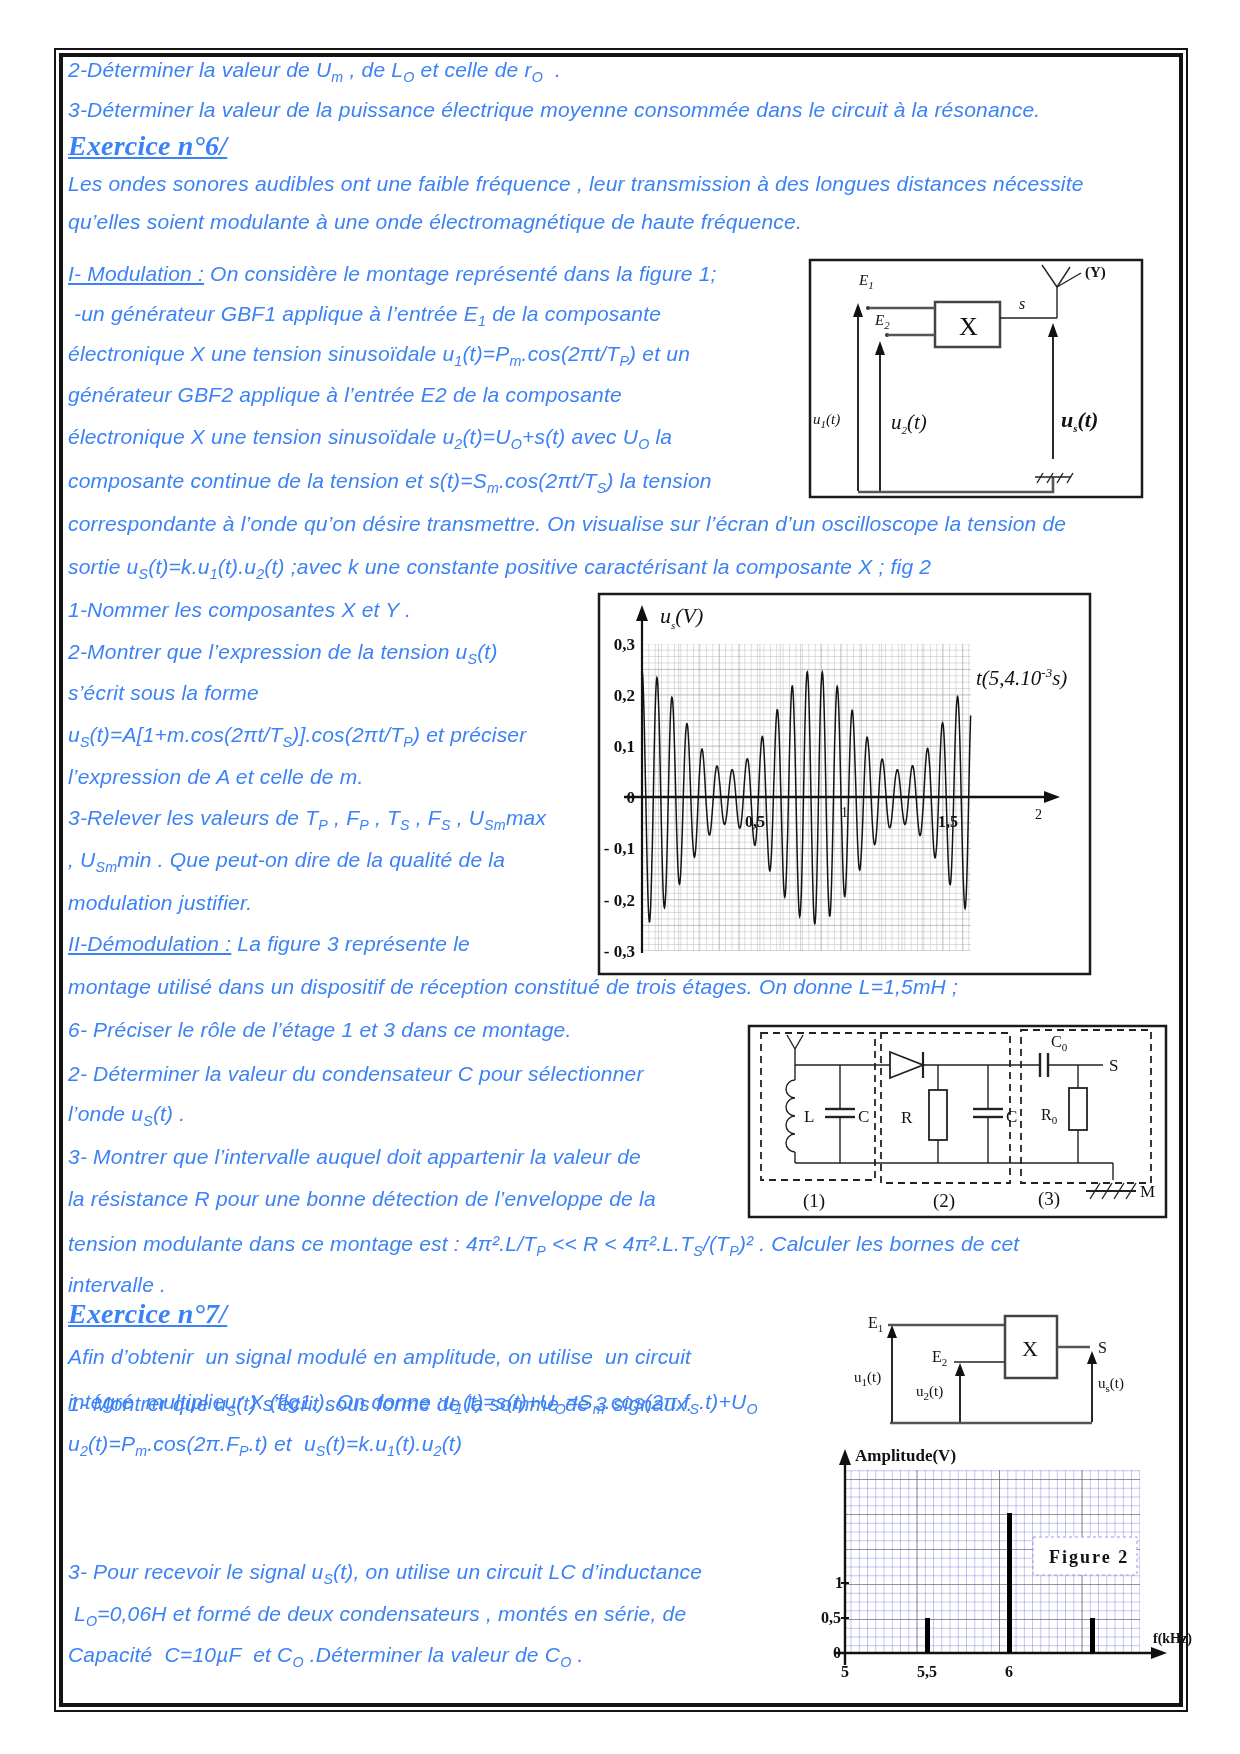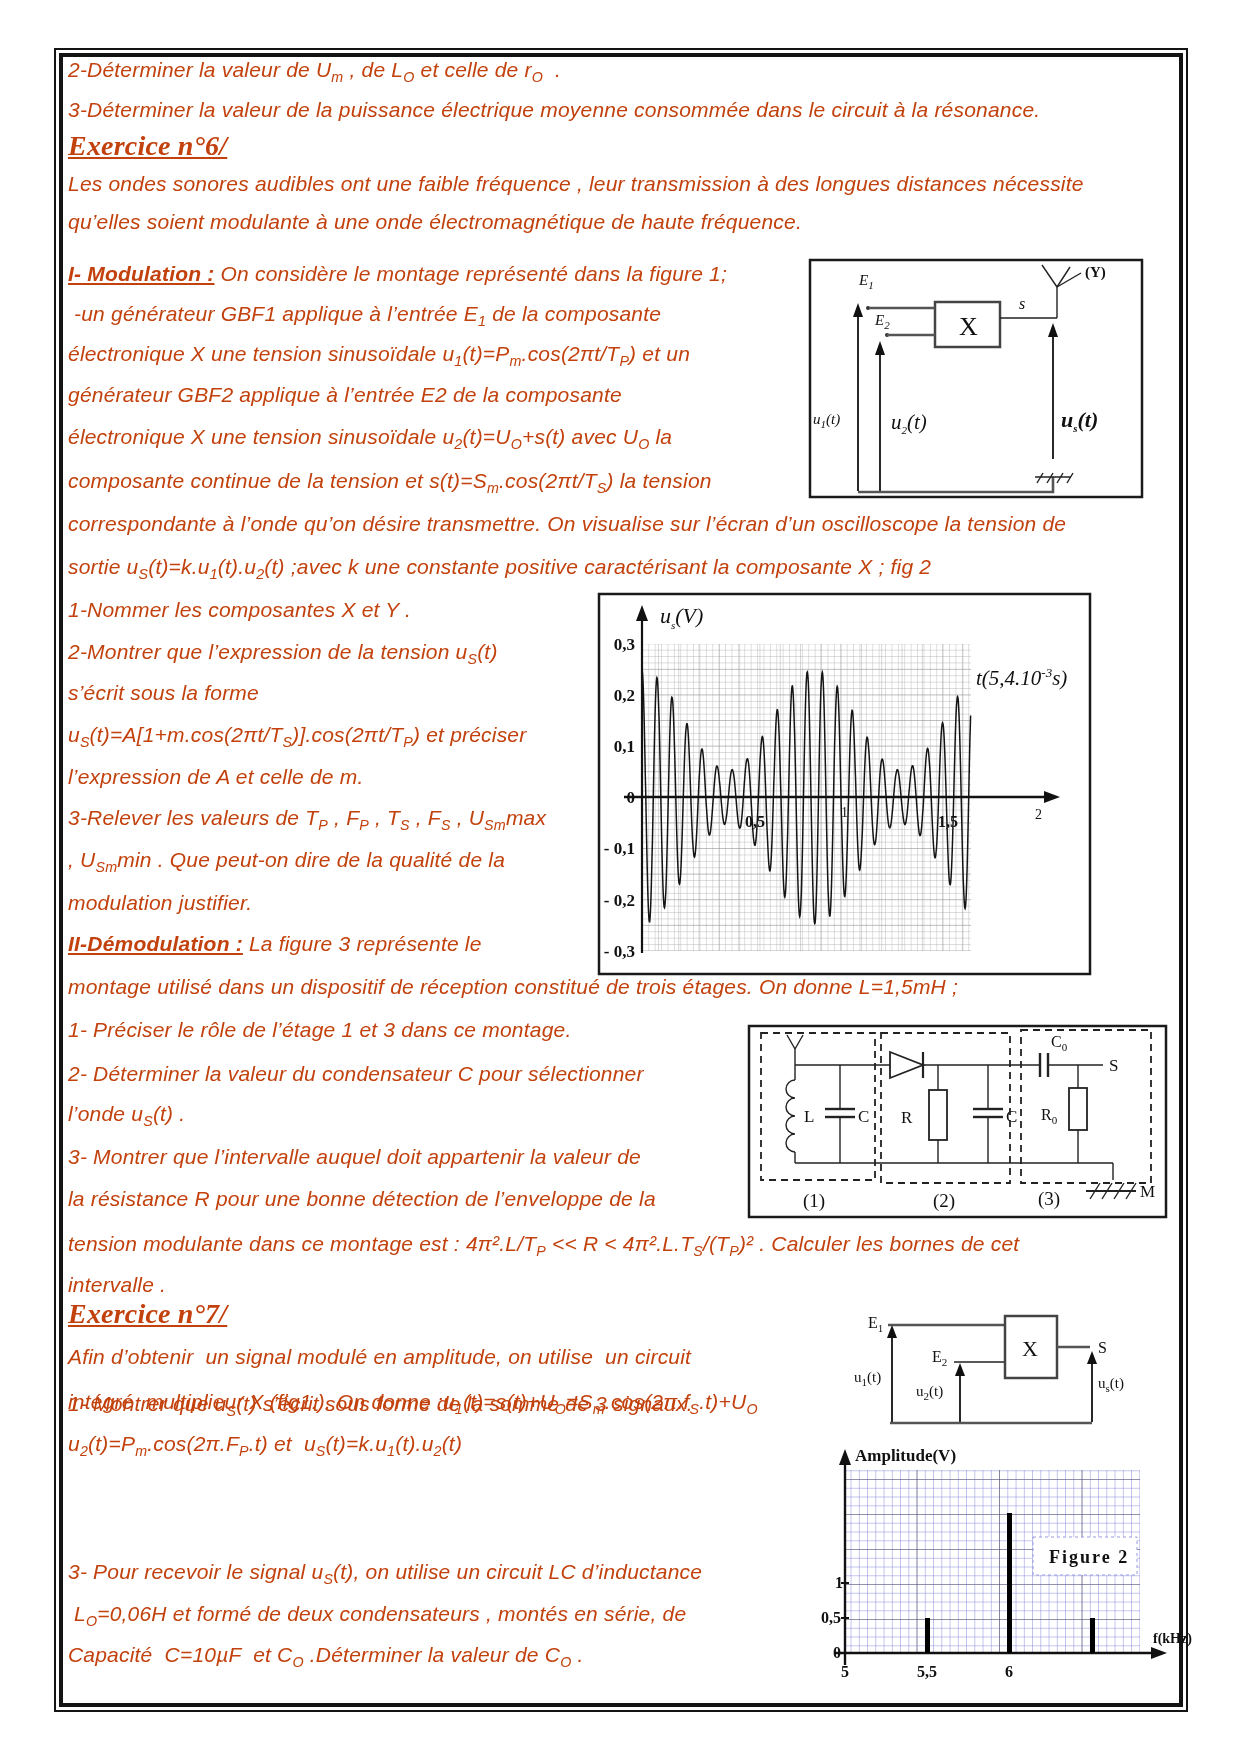--- a/index.html
+++ b/index.html
@@ -2,25 +2,25 @@
 <html><head>
 <meta charset="utf-8">
 <style>
   html,body{margin:0;padding:0;background:#fff;}
   .page{position:relative;width:1240px;height:1754px;background:#fff;overflow:hidden;
         font-family:"Liberation Sans",sans-serif;color:#0b0b0b;}
   .frame-outer{position:absolute;left:54px;top:48px;width:1130px;height:1660px;
         border:2px solid #141414;}
   .frame-inner{position:absolute;left:3px;top:3px;right:3px;bottom:3px;border:4px solid #141414;}
   .ln{position:absolute;left:68px;font-style:italic;font-size:21px;line-height:28px;
-      white-space:pre;letter-spacing:.2px;color:#c2410c;}
+      white-space:pre;letter-spacing:.2px;color:#3b82f6;}
   .ln sub{font-size:68%;}
   .head-serif{font-family:"Liberation Serif",serif;font-weight:bold;font-size:28px;
       text-decoration:underline;}
-  .head-inline{font-weight:bold;text-decoration:underline;}
+  .head-inline{font-weight:normal;text-decoration:underline;}
   svg{position:absolute;overflow:visible;}
   svg text{font-family:"Liberation Serif",serif;fill:#111;}
   .sub{font-size:11px;}
   .fig-border{fill:#fff;stroke:#1a1a1a;stroke-width:2.5;}
   .wire{stroke:#555;stroke-width:2.6;fill:none;}
   .wire-thin{stroke:#222;stroke-width:1.4;fill:none;}
   .arrow{stroke:#111;stroke-width:1.8;fill:none;}
   .ah{fill:#111;stroke:none;}
   .dashedbox{fill:none;stroke:#222;stroke-width:1.8;stroke-dasharray:7 5;}
   .serifital{font-style:italic;}
@@ -49,21 +49,21 @@
   <div class="ln" style="top:596px">1-Nommer les composantes X et Y .</div>
   <div class="ln" style="top:638px">2-Montrer que l’expression de la tension u<sub>S</sub>(t)</div>
   <div class="ln" style="top:679px">s’écrit sous la forme</div>
   <div class="ln" style="top:721px">u<sub>S</sub>(t)=A[1+m.cos(2πt/T<sub>S</sub>)].cos(2πt/T<sub>P</sub>) et préciser</div>
   <div class="ln" style="top:763px">l’expression de A et celle de m.</div>
   <div class="ln" style="top:804px">3-Relever les valeurs de T<sub>P</sub> , F<sub>P</sub> , T<sub>S</sub> , F<sub>S</sub> , U<sub>Sm</sub>max</div>
   <div class="ln" style="top:846px">, U<sub>Sm</sub>min . Que peut-on dire de la qualité de la</div>
   <div class="ln" style="top:889px">modulation justifier.</div>
   <div class="ln" style="top:930px"><span class="head-inline">II-Démodulation :</span><span> La figure 3 représente le</span></div>
   <div class="ln" style="top:973px">montage utilisé dans un dispositif de réception constitué de trois étages. On donne L=1,5mH ;</div>
-  <div class="ln" style="top:1016px">1- Préciser le rôle de l’étage 1 et 3 dans ce montage.</div>
+  <div class="ln" style="top:1016px">6- Préciser le rôle de l’étage 1 et 3 dans ce montage.</div>
   <div class="ln" style="top:1060px">2- Déterminer la valeur du condensateur C pour sélectionner</div>
   <div class="ln" style="top:1100px">l’onde u<sub>S</sub>(t) .</div>
   <div class="ln" style="top:1143px">3- Montrer que l’intervalle auquel doit appartenir la valeur de</div>
   <div class="ln" style="top:1185px">la résistance R pour une bonne détection de l’enveloppe de la</div>
   <div class="ln" style="top:1230px">tension modulante dans ce montage est : 4π².L/T<sub>P</sub> &lt;&lt; R &lt; 4π².L.T<sub>S</sub>/(T<sub>P</sub>)² . Calculer les bornes de cet</div>
   <div class="ln" style="top:1271px">intervalle .</div>
   <div class="ln head-serif" style="top:1300px">Exercice n°7/</div>
   <div class="ln" style="top:1343px">Afin d’obtenir  un signal modulé en amplitude, on utilise  un circuit</div>
   <div class="ln" style="top:1388px">intégré  multiplieur X (fig1.). On donne :u<sub>1</sub>(t)=s(t)+U<sub>O</sub>=S<sub>m</sub>.cos(2π.f<sub>S</sub>.t)+U<sub>O</sub></div>
   <div class="ln" style="top:1430px">u<sub>2</sub>(t)=P<sub>m</sub>.cos(2π.F<sub>P</sub>.t) et  u<sub>S</sub>(t)=k.u<sub>1</sub>(t).u<sub>2</sub>(t)</div>

